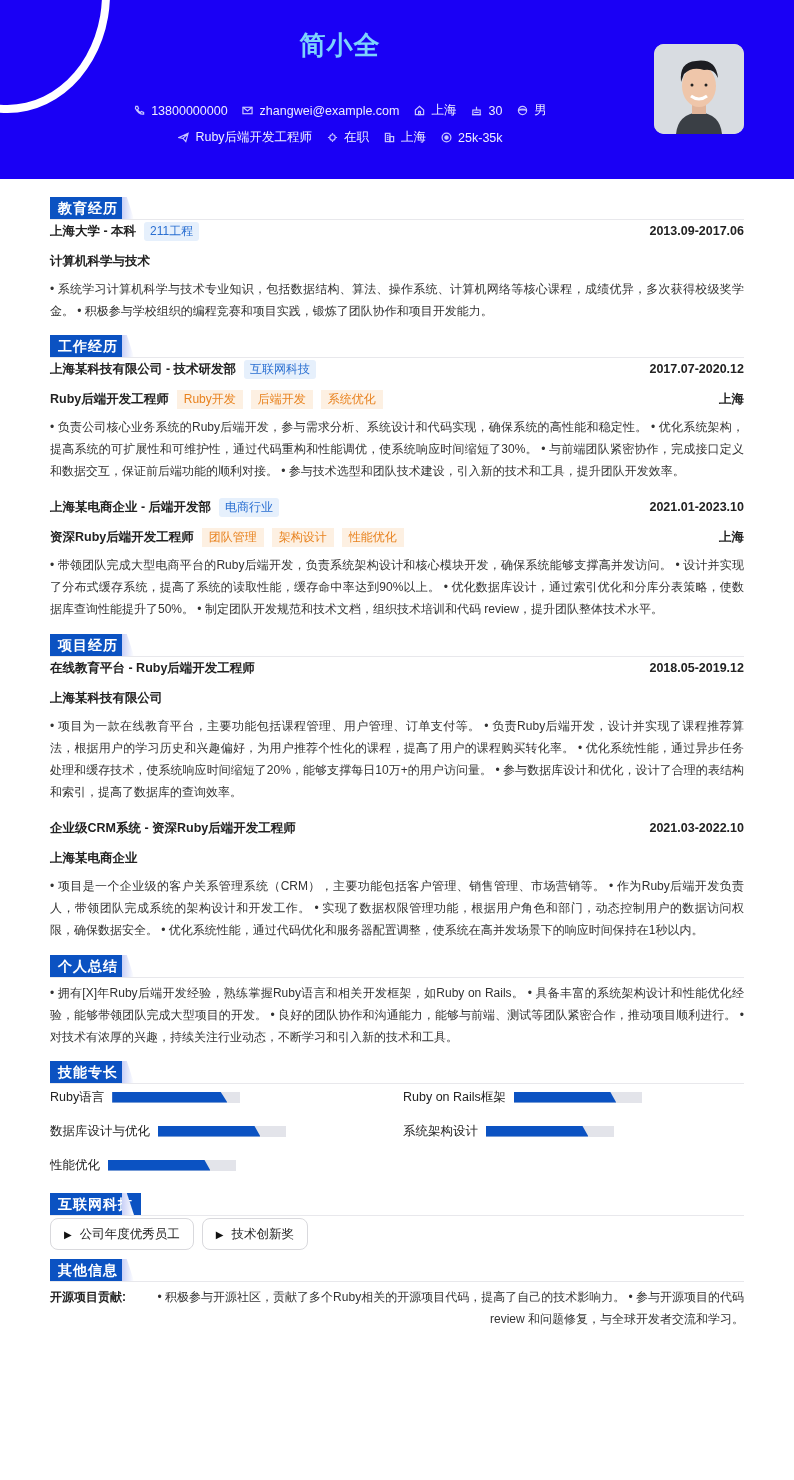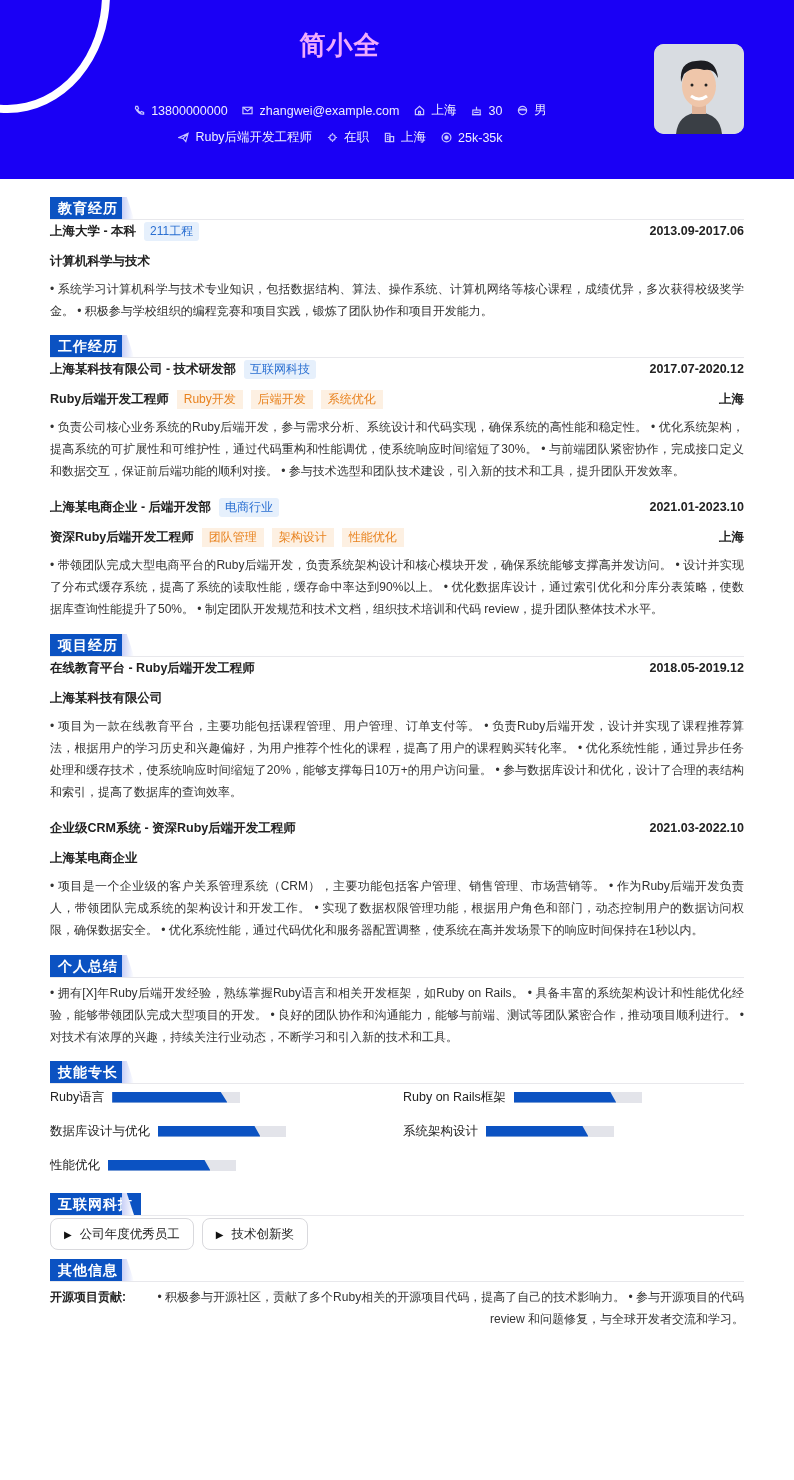--- a/index.html
+++ b/index.html
@@ -1,19 +1,19 @@
 <!DOCTYPE html>
 <html><head>
 <meta charset="utf-8">
 <style>
   * { box-sizing: border-box; margin: 0; padding: 0; }
   body { width: 794px; height: 1480px; background: #ffffff; font-family: "Liberation Sans", "DejaVu Sans", sans-serif; color: #222; overflow: hidden; position: relative; }
   .header { position: relative; height: 179px; background: #1a00f5; overflow: hidden; }
   .header-circle { position: absolute; left: -95px; top: -125px; width: 205px; height: 238px; border: 8px solid #ffffff; border-radius: 50%; }
-  .name { position: absolute; left: 0; width: 680px; top: 28px; text-align: center; color: #f0abfc; font-size: 26px; font-weight: bold; letter-spacing: 1px; }
+  .name { position: absolute; left: 0; width: 680px; top: 28px; text-align: center; color: #7dd3fc; font-size: 26px; font-weight: bold; letter-spacing: 1px; }
   .info-row { position: absolute; left: 0; width: 680px; display: flex; justify-content: center; align-items: center; gap: 14px; color: #eef; font-size: 12.5px; }
   .info-row.r1 { top: 102px; }
   .info-row.r2 { top: 129px; }
   .info-item { display: flex; align-items: center; gap: 6px; }
   .ico { width: 12px; height: 12px; display: inline-flex; align-items: center; justify-content: center; color: #b8b6ff; font-size: 10px; }
   .ico svg { width: 11px; height: 11px; stroke: #c8c6ff; fill: none; stroke-width: 1.3; }
   .avatar { position: absolute; left: 654px; top: 44px; width: 90px; height: 90px; border-radius: 10px; background: #d7dbe0; overflow: hidden; }
   .content { position: absolute; left: 50px; top: 197px; width: 694px; }
   .sec-head { position: relative; height: 23px; border-bottom: 1px solid #e8e8ec; margin-bottom: 0; text-decoration: underline; }
   .sec-title { position: absolute; left: 0; top: 0; height: 22px; padding: 0 8px; background: #0b52c2; color: #fff; font-size: 14px; font-weight: bold; line-height: 22px; letter-spacing: 1px; }

